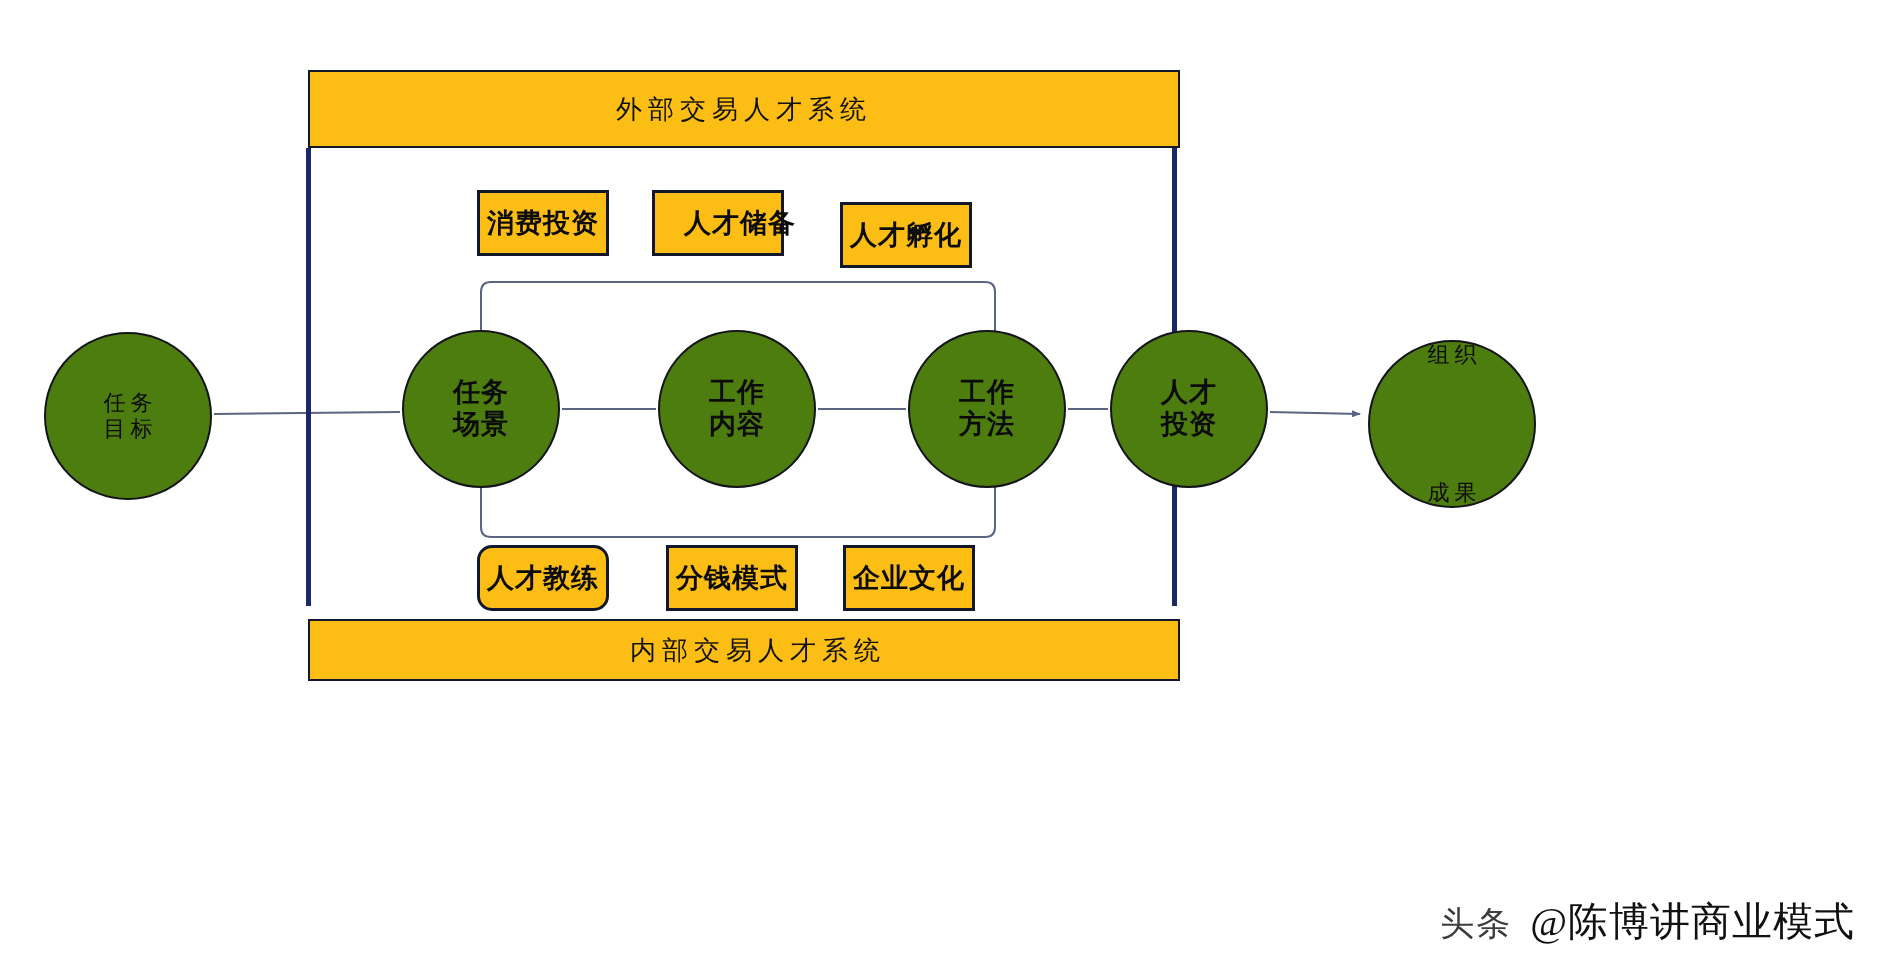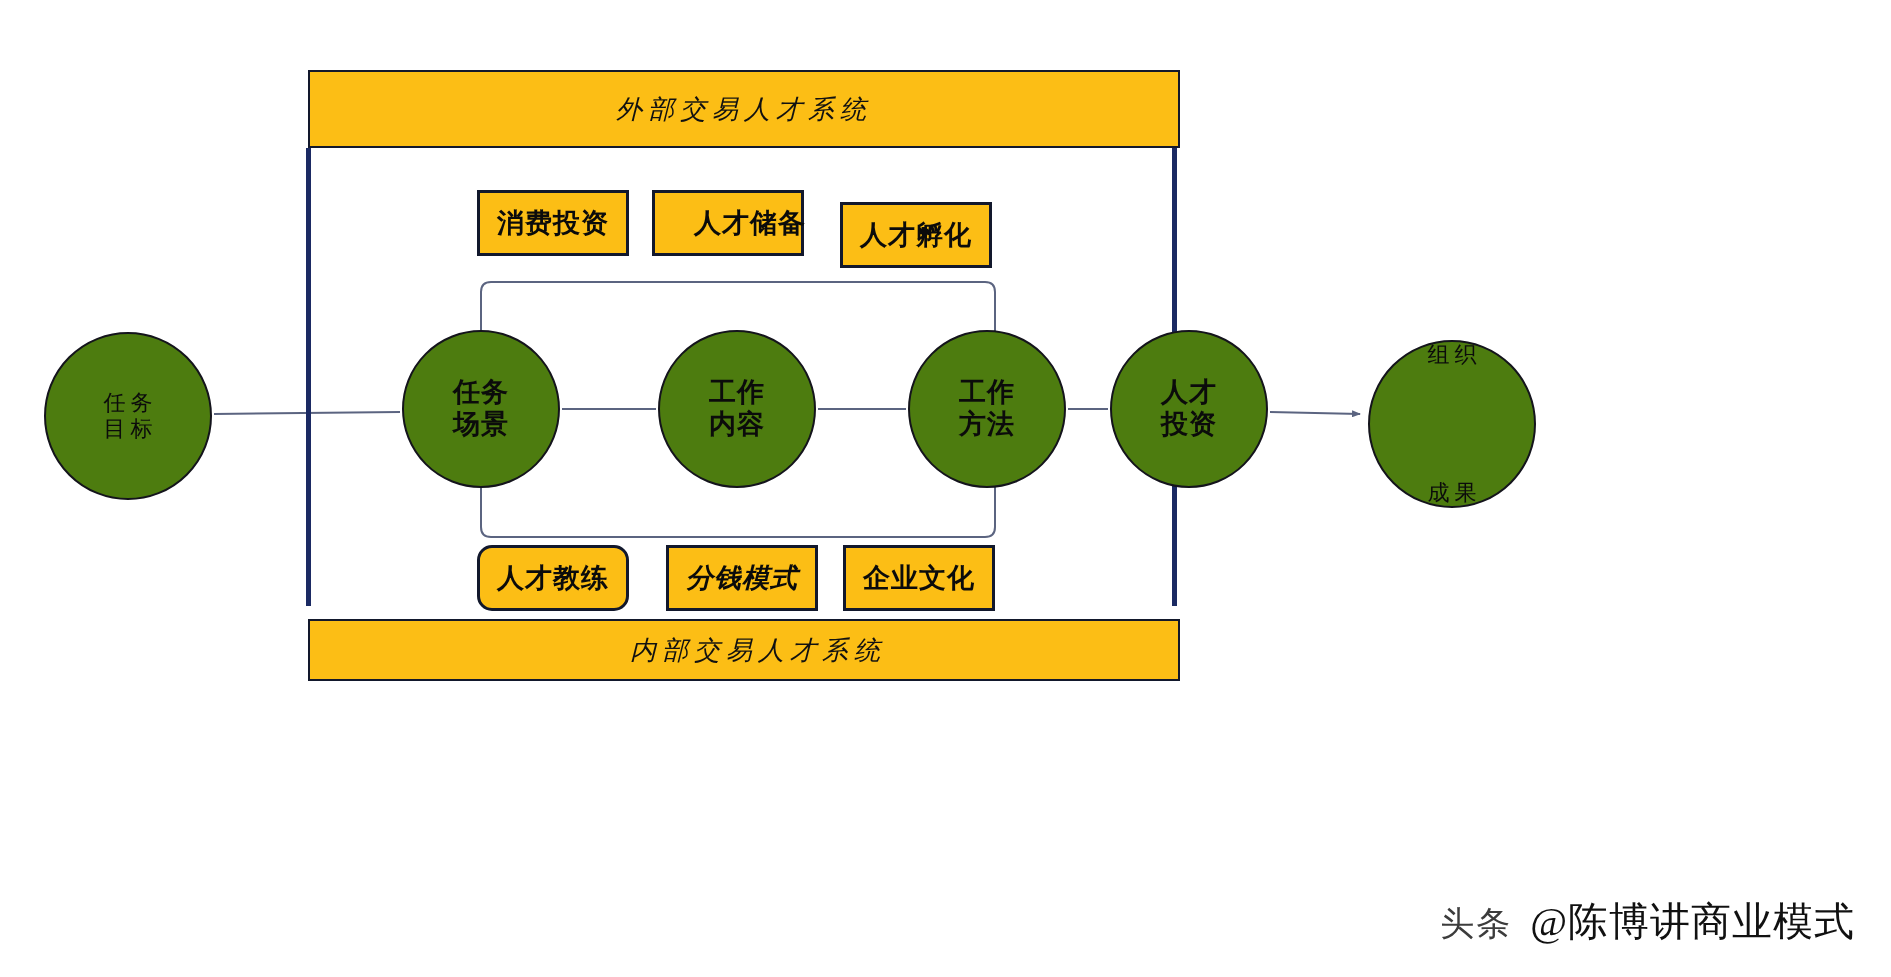--- a/index.html
+++ b/index.html
@@ -41,21 +41,20 @@
     align-items: center;
     justify-content: center;
   }
   .banner-label {
     font-family: "Liberation Serif", "DejaVu Serif", serif;
     font-size: 26px;
     color: #111111;
     letter-spacing: 6px;
     font-weight: 400;
     white-space: nowrap;
-    font-style: italic;
   }
   #banner-top {
     left: 308px;
     top: 70px;
     width: 872px;
     height: 78px;
   }
   #banner-bottom {
     left: 308px;
     top: 619px;
@@ -83,36 +82,36 @@
 
   
   .chip {
     position: absolute;
     background: #FCBE15;
     border: 3px solid #12182c;
     box-sizing: border-box;
     display: flex;
     align-items: center;
     justify-content: center;
-    width: 152px;
+    width: 132px;
     height: 66px;
   }
   .chip-label {
     font-family: "Liberation Sans", "DejaVu Sans", sans-serif;
     font-weight: 700;
     font-size: 27px;
     color: #0b0b0b;
     letter-spacing: 1px;
     white-space: nowrap;
   }
   #chip-top-0 { left: 477px; top: 190px; }
   #chip-top-1 { left: 652px; top: 190px; padding-left: 44px; }
   #chip-top-2 { left: 840px; top: 190px; margin-top: 12px; }
   #chip-bot-0 { left: 477px; top: 545px; border-radius: 15px; }
-  #chip-bot-1 { left: 666px; top: 545px; font-style: italic; }
+  #chip-bot-1 { left: 666px; top: 545px; }
   #chip-bot-2 { left: 843px; top: 545px; }
 
   
   .node {
     position: absolute;
     border-radius: 50%;
     background: #4d7c0f;
     border: 2px solid #14141c;
     box-sizing: border-box;
     display: flex;

